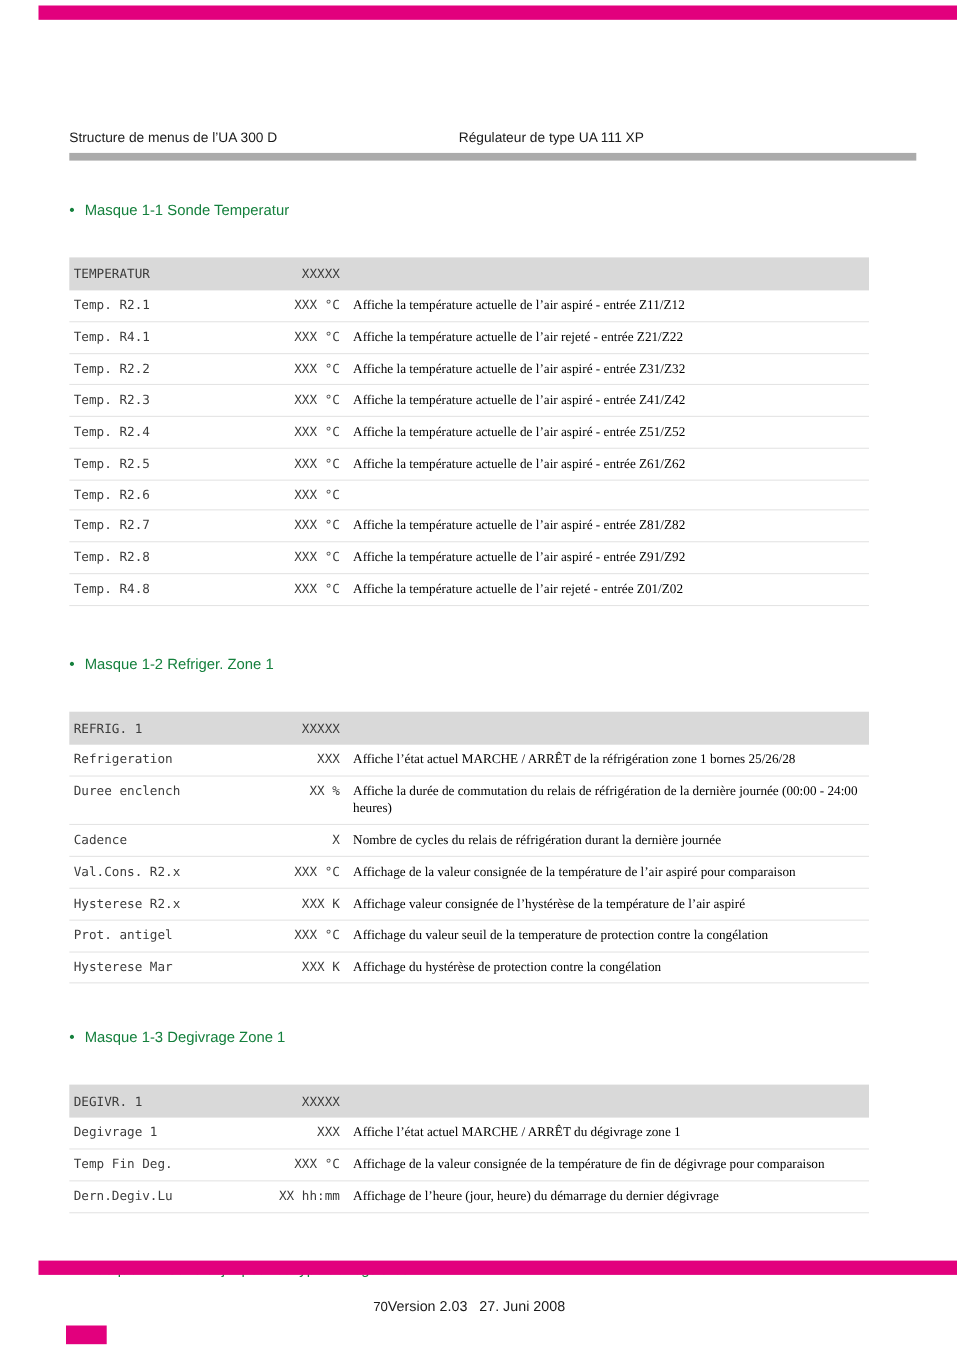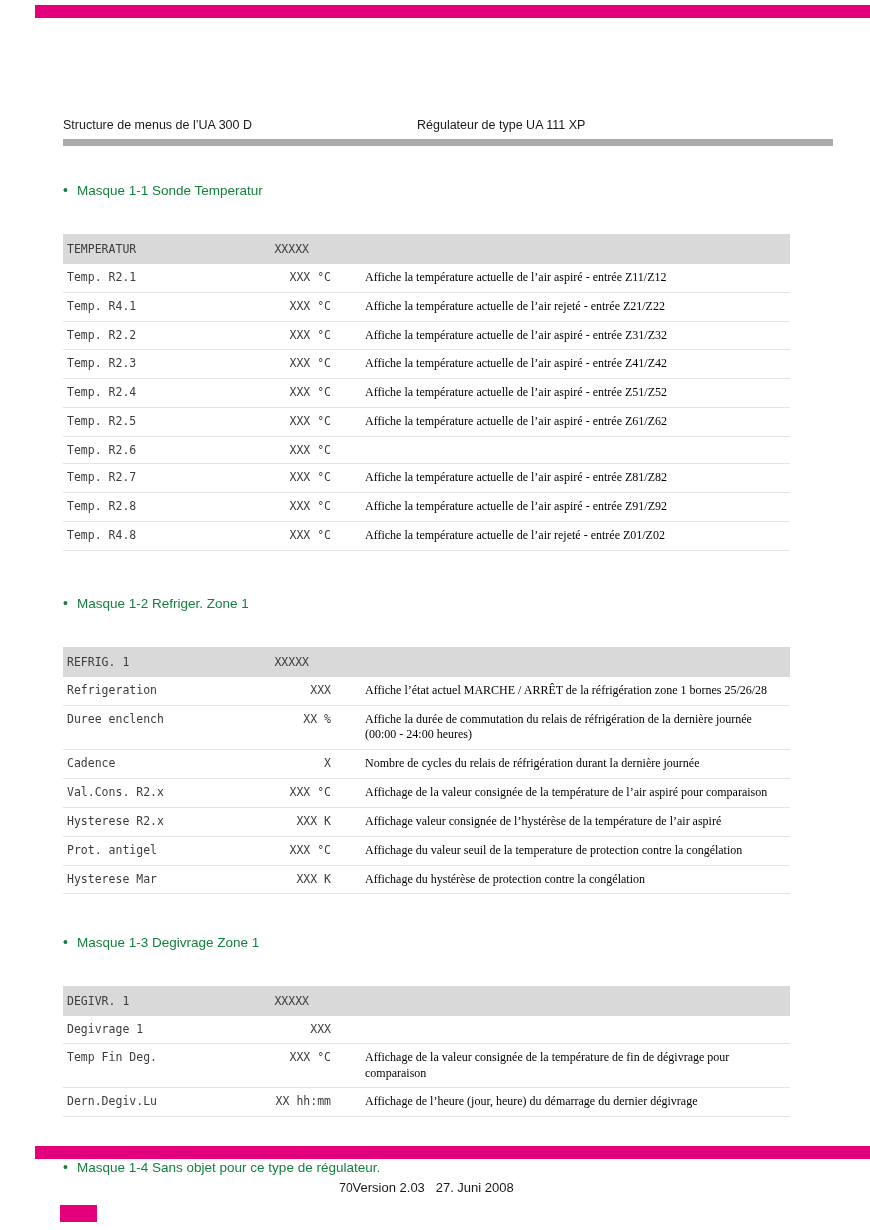--- a/index.html
+++ b/index.html
@@ -30,21 +30,21 @@
   .ptable { width:727px; margin-top:36px; }
   .t-head, .t-row {
     display:grid; grid-template-columns:175px 67px 1fr;
     box-sizing:border-box; padding:0 4px;
   }
   .t-head {
     background:var(--thead,#d9d9d9); height:30px; align-items:center;
   }
   .t-row {
     padding-top:6px; padding-bottom:6px; min-height:25px;
-    border-bottom:1px solid #e4e4e4; align-items:start;gap:22px;
+    border-bottom:1px solid #e4e4e4; align-items:start;
   }
   .mono {
     font-family:"DejaVu Sans Mono","Liberation Mono",monospace;
     font-size:11.5px; line-height:1.25; color:#3c3c3c;
   }
   .col-val { text-align:right; }
   .col-desc { padding-left:12px; font-size:12px; line-height:1.32; color:#000;font-family:Liberation Serif, serif; }
 
   .footer-row {
     position:absolute; top:1180px; left:63px; width:727px;
@@ -177,20 +177,21 @@
     <span>Masque 1-3 Degivrage Zone 1</span>
   </div>
   <div class="ptable">
     <div class="t-head">
       <span class="mono col-param">DEGIVR. 1</span>
       <span class="mono col-val">XXXXX</span>
     </div>
     <div class="t-row">
       <span class="mono col-param">Degivrage 1</span>
       <span class="mono col-val">XXX</span>
+      <span class="col-desc">Affiche l’état actuel MARCHE / ARRÊT du dégivrage zone 1</span>
     </div>
     <div class="t-row">
       <span class="mono col-param">Temp Fin Deg.</span>
       <span class="mono col-val">XXX °C</span>
       <span class="col-desc">Affichage de la valeur consignée de la température de fin de dégivrage pour comparaison</span>
     </div>
     <div class="t-row">
       <span class="mono col-param">Dern.Degiv.Lu</span>
       <span class="mono col-val">XX hh:mm</span>
       <span class="col-desc">Affichage de l’heure (jour, heure) du démarrage du dernier dégivrage</span>

